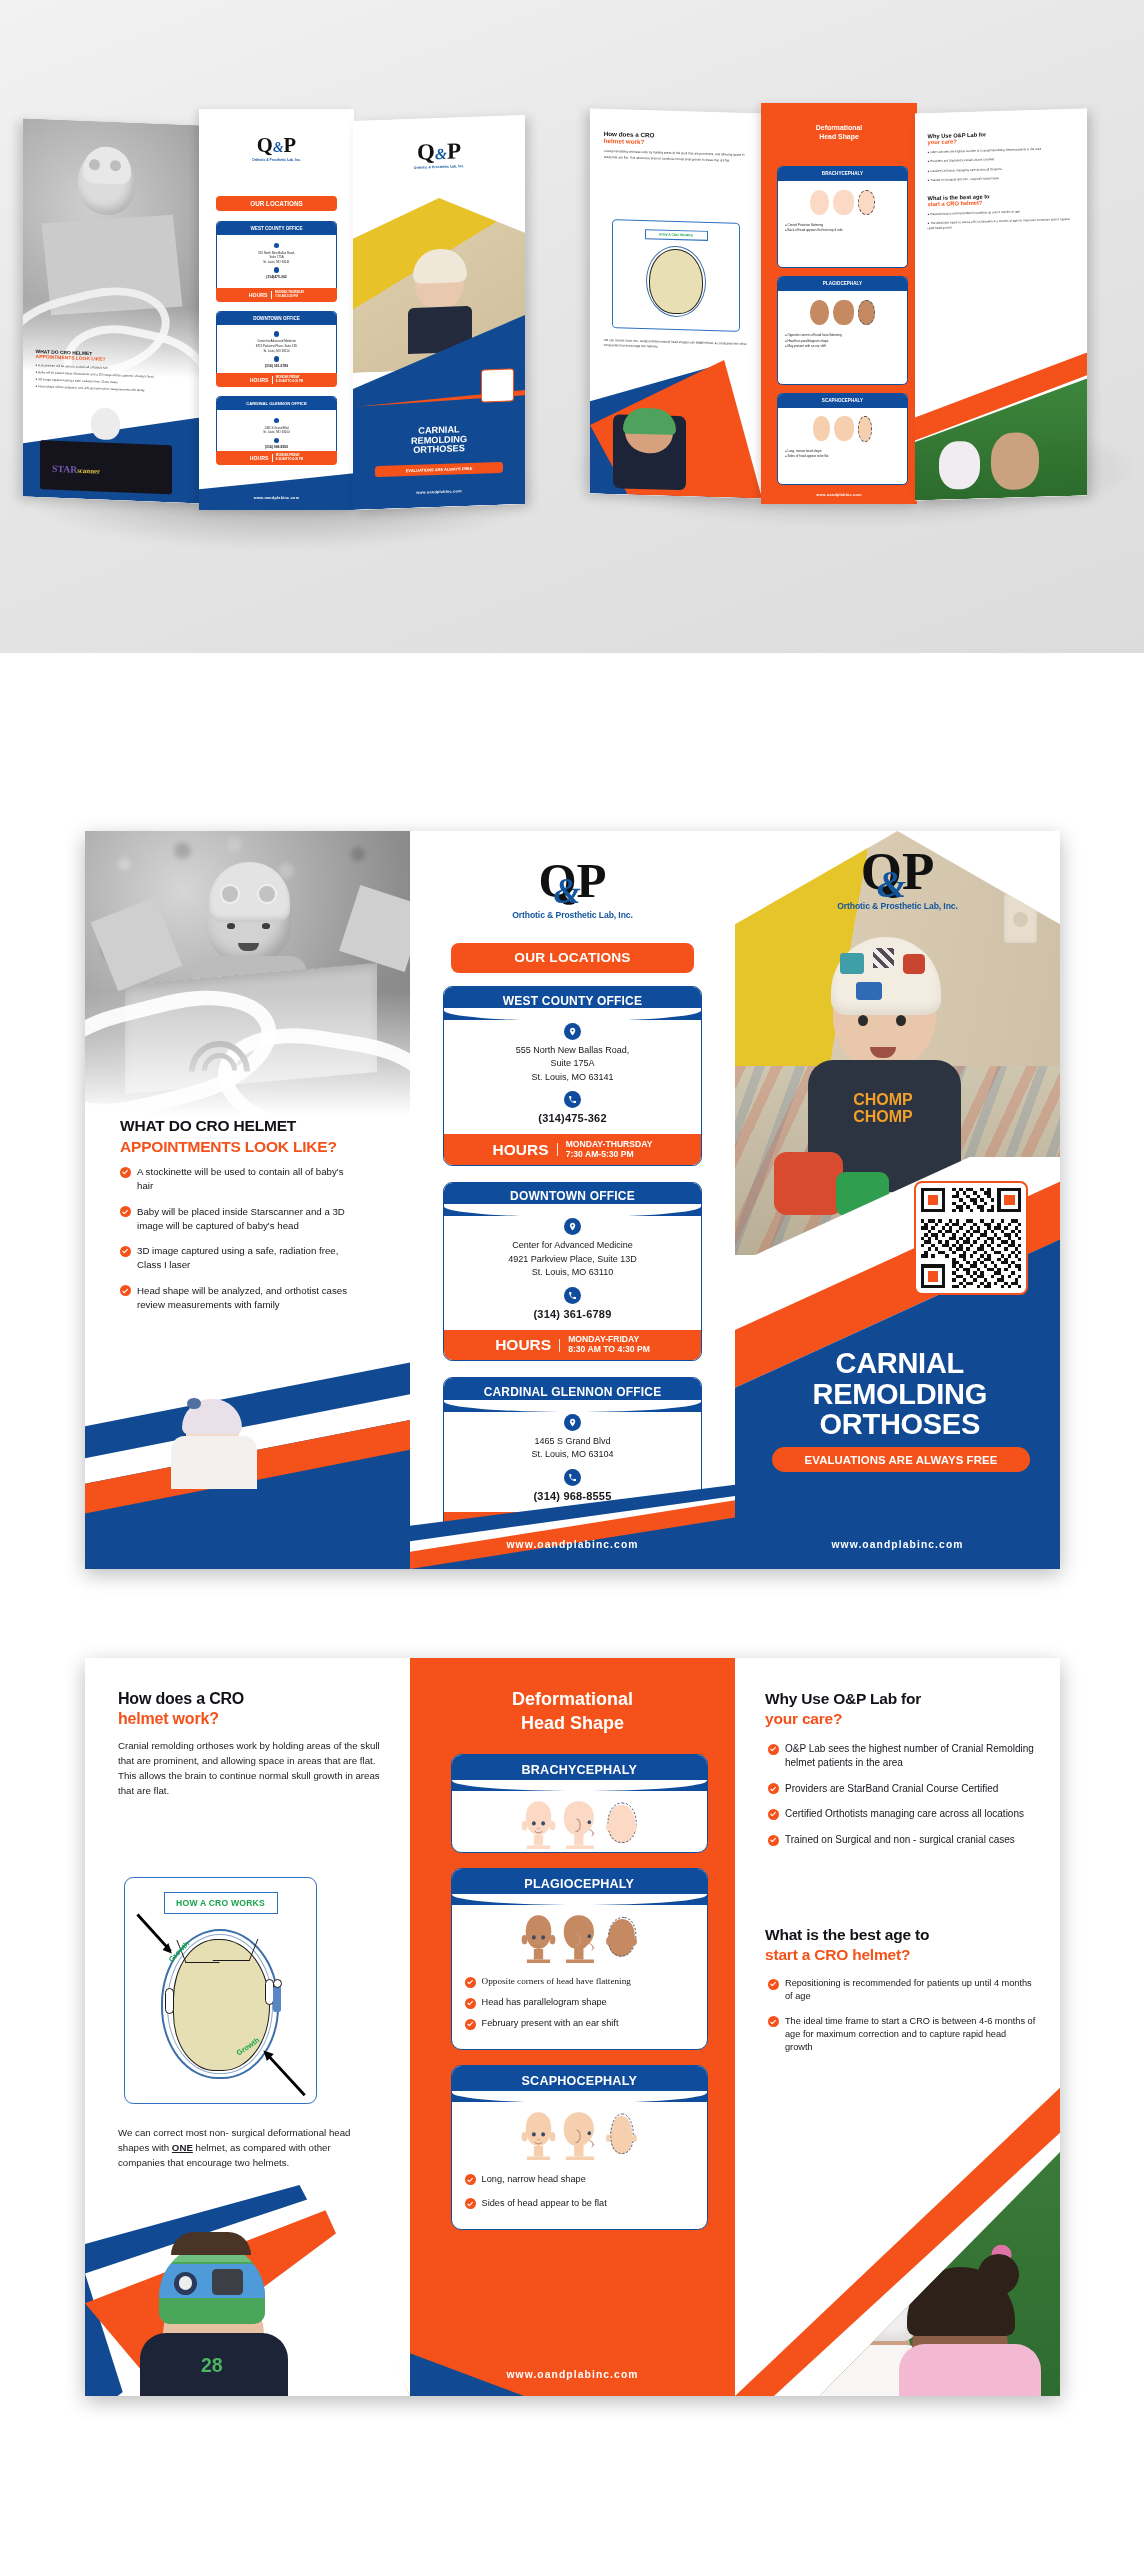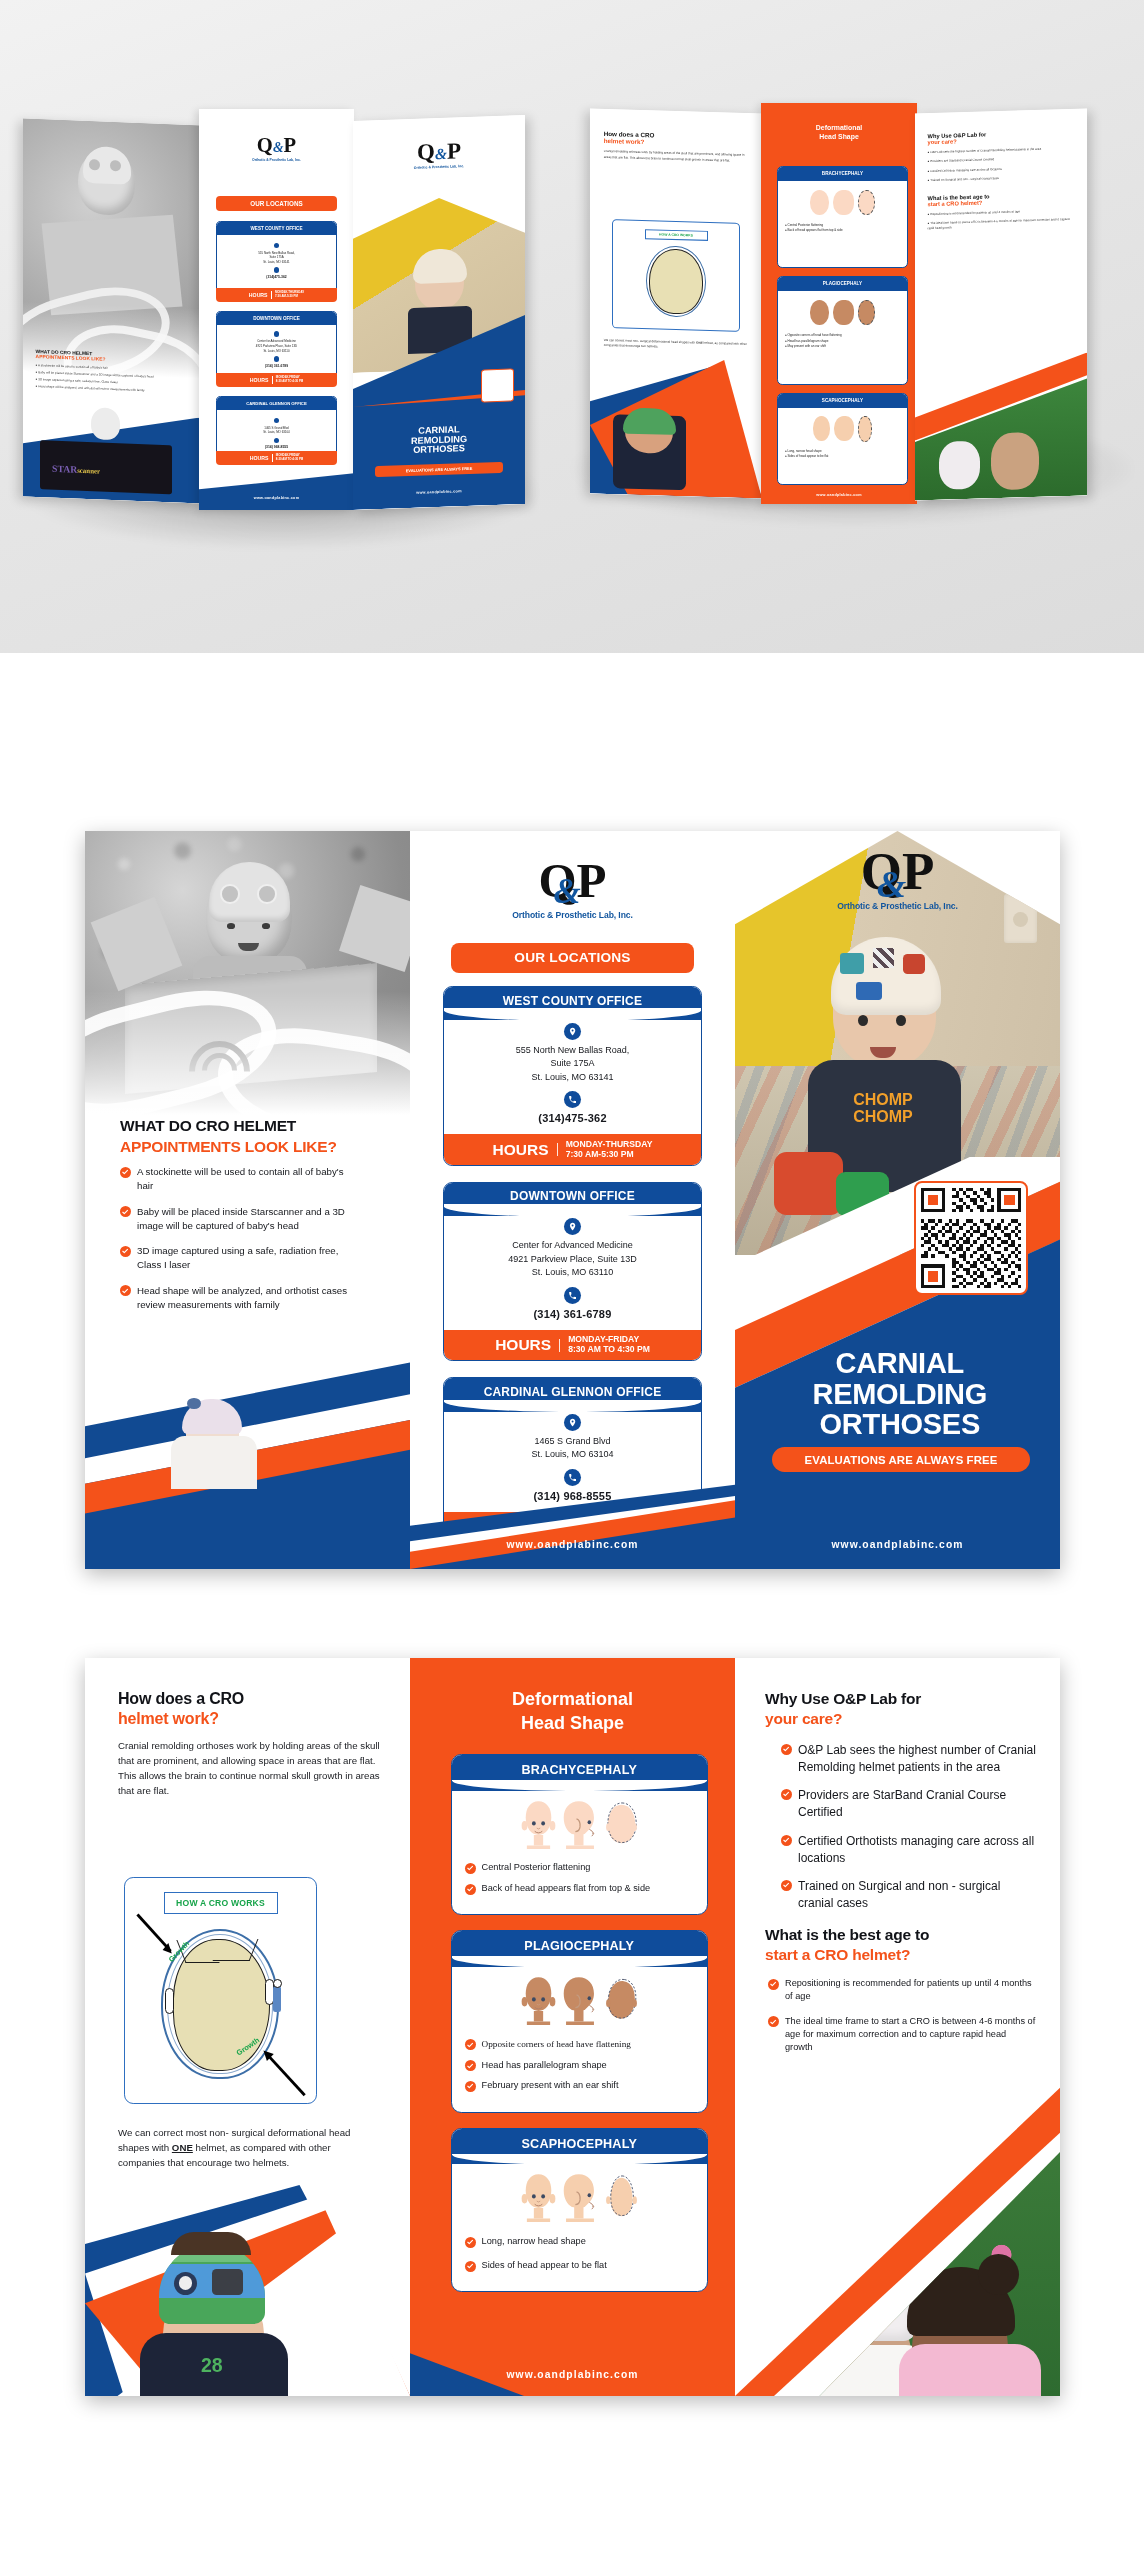--- a/index.html
+++ b/index.html
@@ -825,32 +825,20 @@
                 <path d="M48 52q6 3 8 8" stroke="#b07f66" stroke-width="1.6" fill="none"></path>
                 <path d="M54 58q2 4 -2 6" stroke="#b07f66" stroke-width="1.6" fill="none"></path>
               </svg>
               <svg viewBox="0 0 60 80" style="width:33px;height:48px;">
                 <path d="M30 3c15 0 25 16 25 36 0 20-10 34-25 34S5 59 5 39C5 19 15 3 30 3z" fill="#fbd9c4"></path>
                 <path d="M30 3c15 0 25 16 25 36 0 20-10 34-25 34S5 59 5 39C5 19 15 3 30 3z" fill="none" stroke="#49536b" stroke-width="1.6" stroke-dasharray="4 3" transform="translate(1,-2) scale(1.03)" transform-origin="30 40"></path>
                 <ellipse cx="6" cy="44" rx="4" ry="7" fill="#fbd9c4"></ellipse>
                 <ellipse cx="54" cy="44" rx="4" ry="7" fill="#fbd9c4"></ellipse>
               </svg>
             </div>
-            <ul class="bullets" style="padding:9.2px 10.3px 11.4px 12.6px;font-size:9.2px;line-height:1.4;">
-              <li style="margin-bottom: 8px;"><span class="chk">
-                  <svg viewBox="0 0 12 12">
-                    <path d="M1.6 6.2 L4.4 9 L10.4 2.6" stroke="#fff" stroke-width="2.1" fill="none" stroke-linecap="round" stroke-linejoin="round"></path>
-                  </svg>
-                </span><span>Central Posterior flattening</span></li>
-              <li style="margin-bottom: 8px;"><span class="chk">
-                  <svg viewBox="0 0 12 12">
-                    <path d="M1.6 6.2 L4.4 9 L10.4 2.6" stroke="#fff" stroke-width="2.1" fill="none" stroke-linecap="round" stroke-linejoin="round"></path>
-                  </svg>
-                </span><span>Back of head appears flat from top &amp; side</span></li>
-            </ul>
           </div>
         </div>
         <div style="margin-bottom: 15px;">
           <div class="shape-card">
             <div class="shape-head" style="font-size:12.6px;padding:8px 3.4px 13.7px;">PLAGIOCEPHALY</div>
             <div class="heads-row" style="padding:8px 5.7px 3.4px;">
               <svg viewBox="0 0 60 86" style="width:35px;height:50px;">
                 <ellipse cx="6" cy="46" rx="5" ry="8" fill="#c68a63"></ellipse>
                 <ellipse cx="54" cy="46" rx="5" ry="8" fill="#c68a63"></ellipse>
                 <path d="M30 4c14 0 22 12 22 28 0 18-10 30-22 30S8 50 8 32C8 16 16 4 30 4z" fill="#c68a63"></path>
@@ -945,21 +933,21 @@
 
     <div class="url-text" style="position:absolute;left:0;right:0;bottom:16px;text-align:center;font-size:10.3px;">www.oandplabinc.com</div>
     <div style="position:absolute;left:0;bottom:0;width:114px;height:69px;background:#114a92;clip-path:polygon(0 38%,100% 100%,0 100%);"></div>
   </div>
 
   <div class="panel" style="left:650px;width:325px;background:#fff;">
     <div style="position:absolute;left:30px;right:25px;top:32px;">
       <div class="h-black" style="font-size:15.5px;">Why Use O&amp;P Lab for</div>
       <div class="h-orange" style="font-size:15.5px;margin-top:1.7px;">your care?</div>
     </div>
-    <ul class="bullets" id="why-bullets" style="position:absolute;left:46px;right:24px;top:84px;font-size:12px;line-height:1.42;">
+    <ul class="bullets" id="why-bullets" style="position:absolute;left:33px;right:24px;top:84px;font-size:10px;line-height:1.42;">
         <li><span class="chk">
             <svg viewBox="0 0 12 12">
               <path d="M1.6 6.2 L4.4 9 L10.4 2.6" stroke="#fff" stroke-width="2.1" fill="none" stroke-linecap="round" stroke-linejoin="round"></path>
             </svg>
           </span><span>O&amp;P Lab sees the highest number of Cranial Remolding helmet patients in the area</span></li>
         <li><span class="chk">
             <svg viewBox="0 0 12 12">
               <path d="M1.6 6.2 L4.4 9 L10.4 2.6" stroke="#fff" stroke-width="2.1" fill="none" stroke-linecap="round" stroke-linejoin="round"></path>
             </svg>
           </span><span>Providers are StarBand Cranial Course Certified</span></li>

